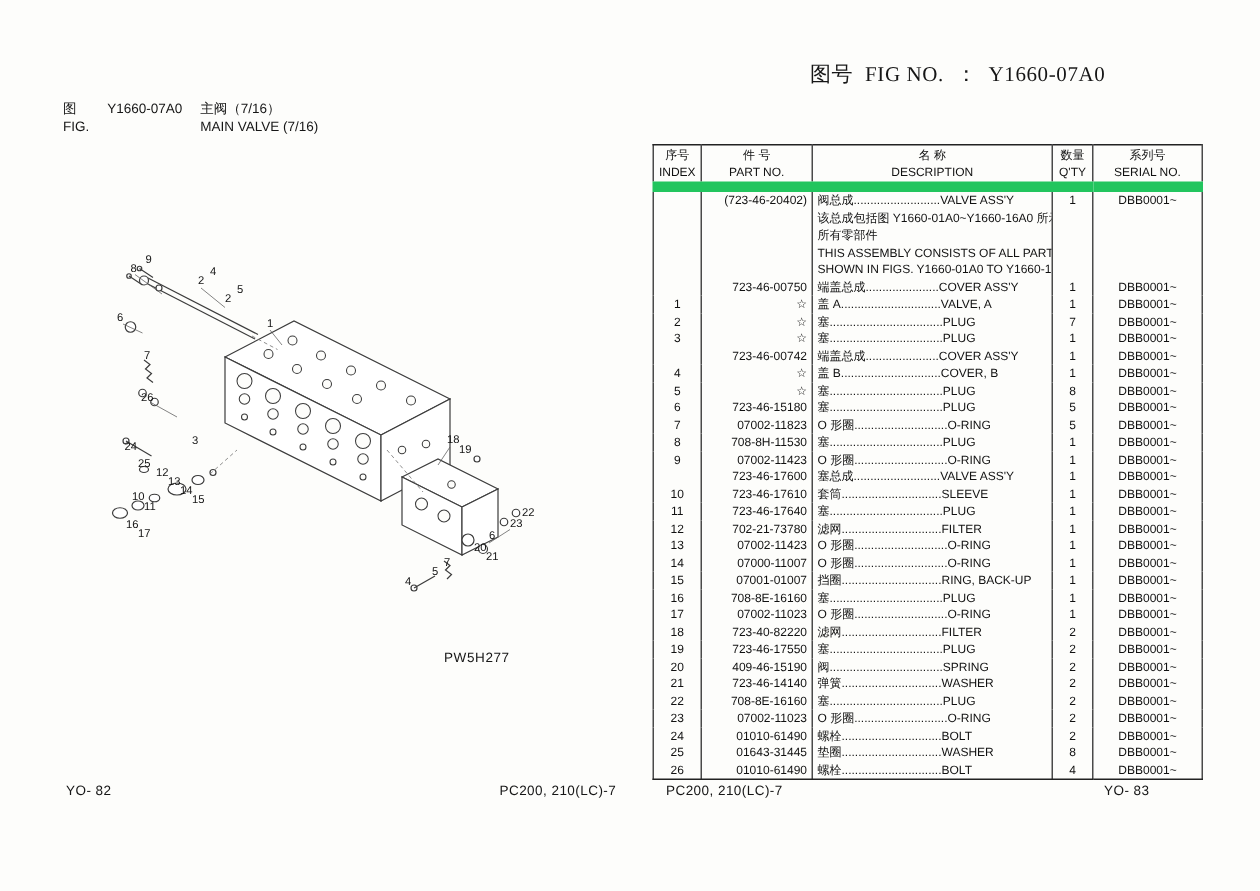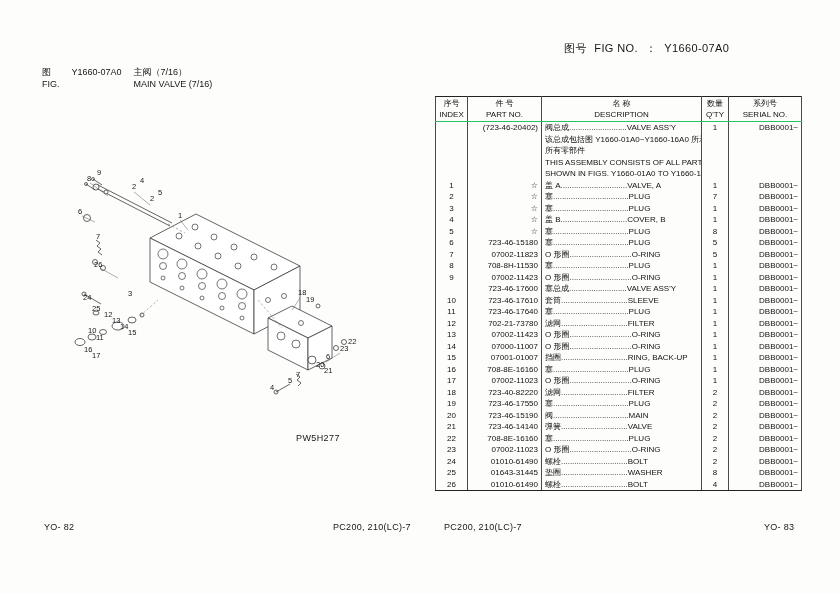--- a/index.html
+++ b/index.html
@@ -4,57 +4,57 @@
 <style>
   * { margin:0; padding:0; box-sizing:border-box; }
   html,body { background:#e9e9e9; }
   body { font-family:"Liberation Sans", sans-serif; }
   .page {
     position:relative; width:840px; height:594px;
     background:#fdfdfb; color:#161616; overflow:hidden;
     margin:0 auto;
   }
   .fig-no-header {
-    position:absolute; top:41px; left:564px;
-    font-size:11px; letter-spacing:.4px; white-space:nowrap;
+    position:absolute; top:41px; left:540px;
+    font-size:14px; letter-spacing:.4px; white-space:nowrap;font-family:Liberation Serif, serif;
   }
   .fig-no-header span { margin-right:4px; }
   .fig-title {
     position:absolute; top:66px; left:42px;
     font-size:9px; display:flex; gap:12px; white-space:nowrap;
   }
   .fig-title .ft-col div { line-height:12px; }
   .diagram-code { position:absolute; left:296px; top:433px; font-size:9px; letter-spacing:.4px; }
 
   .parts-table {
     position:absolute; left:435px; top:96px; width:366px;
     border-collapse:collapse; table-layout:fixed;
     font-size:8px; color:#111;
   }
   .parts-table th, .parts-table td {
     border-left:1px solid #4a4a4a; border-right:1px solid #4a4a4a;
     vertical-align:top; font-weight:normal; overflow:hidden;
   }
   .parts-table thead th {
-    border-top:1.5px solid #222; border-bottom:1px solid #22c55e;
+    border-top:1.5px solid #222; border-bottom:7px solid #22c55e;
     text-align:center; padding:1px 1px; line-height:11px; white-space:nowrap;
   }
   .parts-table tbody td { line-height:11.5px; padding:0 3px; white-space:nowrap; }
   .parts-table tbody tr:last-child td { border-bottom:1.5px solid #222; }
   .c-index { text-align:center; }
   .c-part  { text-align:right; }
   .c-desc  { text-align:left; }
   .c-qty   { text-align:center; }
-  .c-serial{ text-align:right;margin-top:40px; }
+  .c-serial{ text-align:center;margin-top:40px; }
 
   .footer-item { position:absolute; font-size:9px; letter-spacing:.3px; white-space:nowrap; }
   .fp-left   { left:44px;  top:522px; }
   .fm-left   { left:333px; top:522px; }
   .fm-right  { left:444px; top:522px; }
-  .fp-right  { left:764px; top:522px; }
+  .fp-right  { left:736px; top:522px; }
 
   svg.diagram { position:absolute; left:0; top:0; pointer-events:none; }
   svg.diagram .face { fill:#ffffff; stroke:#3c3c3c; stroke-width:0.8; }
   svg.diagram .port { fill:#fdfdfb; stroke:#3c3c3c; stroke-width:0.7; }
   svg.diagram .part { fill:#ffffff; stroke:#3c3c3c; stroke-width:0.8; }
   svg.diagram .wire { fill:none; stroke:#3c3c3c; stroke-width:0.8; }
   svg.diagram .leader { stroke:#5a5a5a; stroke-width:0.5; }
   svg.diagram .dash { stroke:#6a6a6a; stroke-width:0.5; stroke-dasharray:2.5 2; fill:none; }
   svg.diagram text.callout { font-size:7.5px; fill:#151515; font-family:"Liberation Sans",sans-serif; }
 </style>
@@ -260,20 +260,29 @@
             <div>阀总成..........................VALVE ASS'Y</div>
             <div>该总成包括图 Y1660-01A0~Y1660-16A0 所示的</div>
             <div>所有零部件</div>
             <div>THIS  ASSEMBLY  CONSISTS  OF  ALL  PARTS</div>
             <div>SHOWN IN FIGS. Y1660-01A0 TO Y1660-16A0.</div>
           </td>
           <td class="c-qty">1</td>
           <td class="c-serial">DBB0001~</td>
         </tr>
         <tr>
+          <td class="c-index"></td>
+          <td class="c-part">723-46-00750</td>
+          <td class="c-desc">
+            <div>端盖总成......................COVER ASS'Y</div>
+          </td>
+          <td class="c-qty">1</td>
+          <td class="c-serial">DBB0001~</td>
+        </tr>
+        <tr>
           <td class="c-index">1</td>
           <td class="c-part">☆</td>
           <td class="c-desc">
             <div>盖 A..............................VALVE, A</div>
           </td>
           <td class="c-qty">1</td>
           <td class="c-serial">DBB0001~</td>
         </tr>
         <tr>
           <td class="c-index">2</td>
@@ -287,20 +296,29 @@
         <tr>
           <td class="c-index">3</td>
           <td class="c-part">☆</td>
           <td class="c-desc">
             <div>塞..................................PLUG</div>
           </td>
           <td class="c-qty">1</td>
           <td class="c-serial">DBB0001~</td>
         </tr>
         <tr>
+          <td class="c-index"></td>
+          <td class="c-part">723-46-00742</td>
+          <td class="c-desc">
+            <div>端盖总成......................COVER ASS'Y</div>
+          </td>
+          <td class="c-qty">1</td>
+          <td class="c-serial">DBB0001~</td>
+        </tr>
+        <tr>
           <td class="c-index">4</td>
           <td class="c-part">☆</td>
           <td class="c-desc">
             <div>盖 B..............................COVER, B</div>
           </td>
           <td class="c-qty">1</td>
           <td class="c-serial">DBB0001~</td>
         </tr>
         <tr>
           <td class="c-index">5</td>
@@ -441,32 +459,32 @@
           <td class="c-index">19</td>
           <td class="c-part">723-46-17550</td>
           <td class="c-desc">
             <div>塞..................................PLUG</div>
           </td>
           <td class="c-qty">2</td>
           <td class="c-serial">DBB0001~</td>
         </tr>
         <tr>
           <td class="c-index">20</td>
-          <td class="c-part">723-46-15190</td>
-          <td class="c-desc">
-            <div>阀..................................MAIN</div>
+          <td class="c-part">409-46-15190</td>
+          <td class="c-desc">
+            <div>阀..................................SPRING</div>
           </td>
           <td class="c-qty">2</td>
           <td class="c-serial">DBB0001~</td>
         </tr>
         <tr>
           <td class="c-index">21</td>
           <td class="c-part">723-46-14140</td>
           <td class="c-desc">
-            <div>弹簧..............................VALVE</div>
+            <div>弹簧..............................WASHER</div>
           </td>
           <td class="c-qty">2</td>
           <td class="c-serial">DBB0001~</td>
         </tr>
         <tr>
           <td class="c-index">22</td>
           <td class="c-part">708-8E-16160</td>
           <td class="c-desc">
             <div>塞..................................PLUG</div>
           </td>

